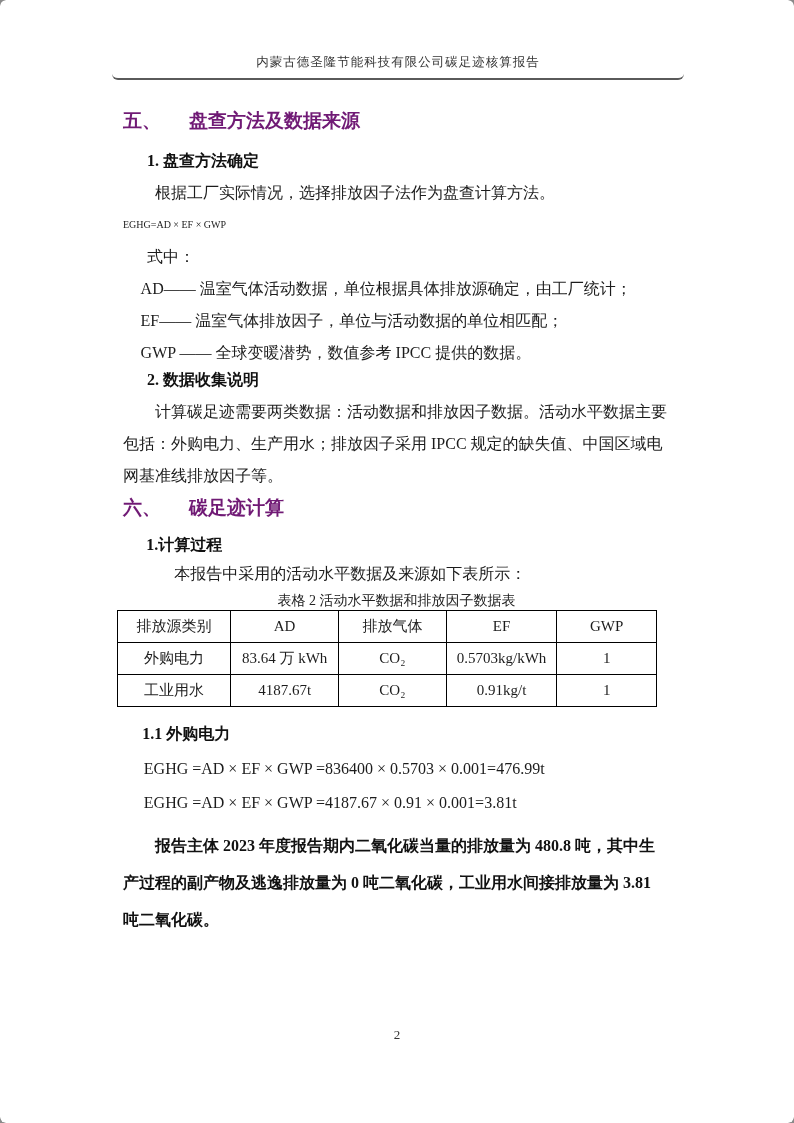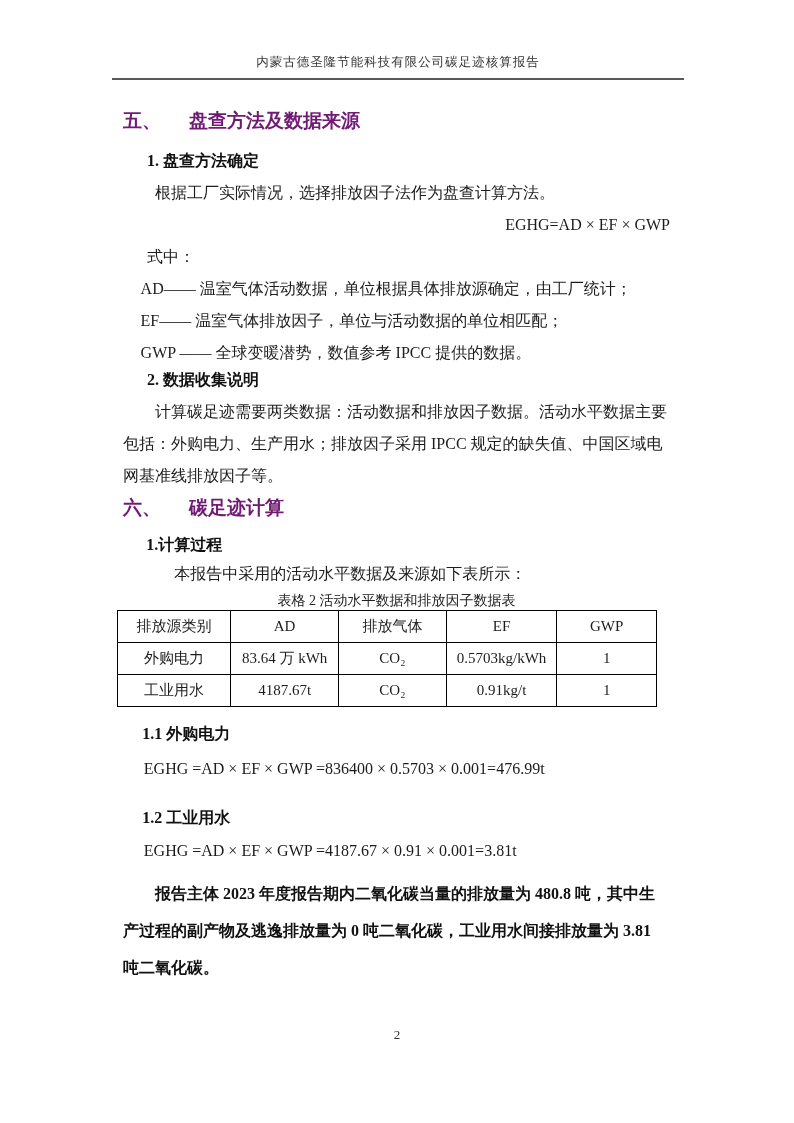--- a/index.html
+++ b/index.html
@@ -1,15 +1,15 @@
 <!DOCTYPE html>
 <html><head>
 <meta charset="utf-8">
 <style>
-  * { margin: 0; padding: 0; box-sizing: border-box; }
+  * { margin: 0; padding: 0; box-sizing: border-box; border-radius: 6px; }
   html, body { background: #8a8a8a; }
   body { display: flex; justify-content: center; }
   .page {
     position: relative;
     width: 794px;
     height: 1123px;
     background: #ffffff;
     font-family: "Liberation Serif", "DejaVu Serif", serif;
     color: #1c1c1c;
     overflow: hidden;
@@ -50,23 +50,23 @@
 
   p.body-text {
     font-size: 16px;
     line-height: 32px;
     margin-top: 5px;
     text-indent: 2em;
   }
   p.intro-table { margin-top: 4px; line-height: 28px; text-indent: 3.2em; }
 
   .formula-center {
-    font-size: 16px;
-    line-height: 32px;
-    text-align: right;
+    font-size: 10px;
+    line-height: 32px;
+    text-align: left;
   }
   .formula-label {
     font-size: 16px;
     line-height: 32px;
     padding-left: 1.5em;
   }
   .def-list { list-style: none; }
   .def-list li {
     font-size: 16px;
     line-height: 32px;
@@ -199,21 +199,20 @@
           <td>0.91kg/t</td>
           <td>1</td>
         </tr>
       </tbody>
     </table>
 
     <h2 class="sub-title sub11">1.1 外购电力</h2>
 
     <p class="calc-formula">EGHG =AD × EF × GWP =836400 × 0.5703 × 0.001=476.99t</p>
 
-    <h2 class="sub-title sub12">1.2 工业用水</h2>
 
     <p class="calc-formula second">EGHG =AD × EF × GWP =4187.67 × 0.91 × 0.001=3.81t</p>
 
     <p class="conclusion">报告主体 2023 年度报告期内二氧化碳当量的排放量为 480.8 吨，其中生产过程的副产物及逃逸排放量为 0 吨二氧化碳，工业用水间接排放量为 3.81 吨二氧化碳。</p>
 
   </div>
 
   <div class="page-footer">
     <span>2</span>
   </div>

